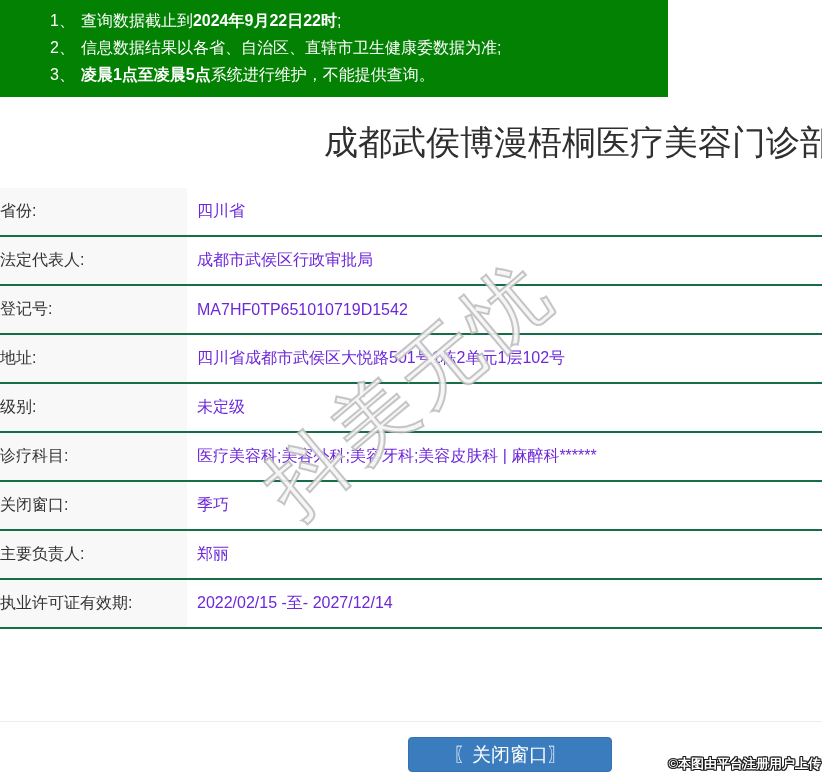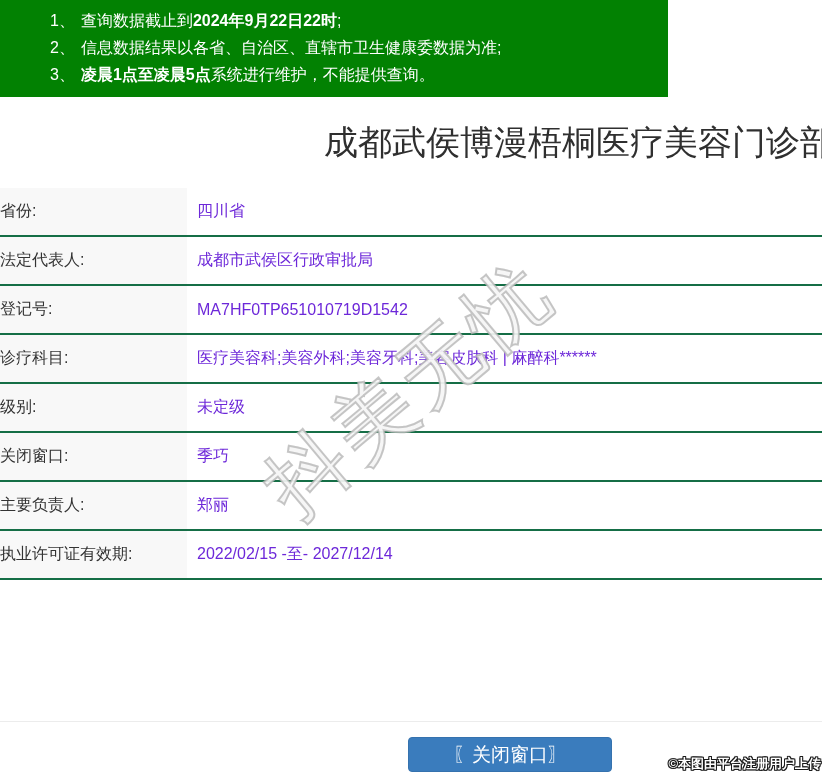--- a/index.html
+++ b/index.html
@@ -103,26 +103,30 @@
   </div>
   <div class="row">
     <div class="label-cell">法定代表人:</div>
     <div class="value-cell">成都市武侯区行政审批局</div>
   </div>
   <div class="row">
     <div class="label-cell">登记号:</div>
     <div class="value-cell">MA7HF0TP651010719D1542</div>
   </div>
   <div class="row">
-    <div class="label-cell">诊疗科目:</div>
-    <div class="value-cell">医疗美容科;美容外科;美容牙科;美容皮肤科 | 麻醉科******</div>
+    <div class="label-cell">地址:</div>
+    <div class="value-cell">四川省成都市武侯区大悦路501号1栋2单元1层102号</div>
   </div>
   <div class="row">
     <div class="label-cell">级别:</div>
     <div class="value-cell">未定级</div>
+  </div>
+  <div class="row">
+    <div class="label-cell">诊疗科目:</div>
+    <div class="value-cell">医疗美容科;美容外科;美容牙科;美容皮肤科 | 麻醉科******</div>
   </div>
   <div class="row">
     <div class="label-cell">关闭窗口:</div>
     <div class="value-cell">季巧</div>
   </div>
   <div class="row">
     <div class="label-cell">主要负责人:</div>
     <div class="value-cell">郑丽</div>
   </div>
   <div class="row">

